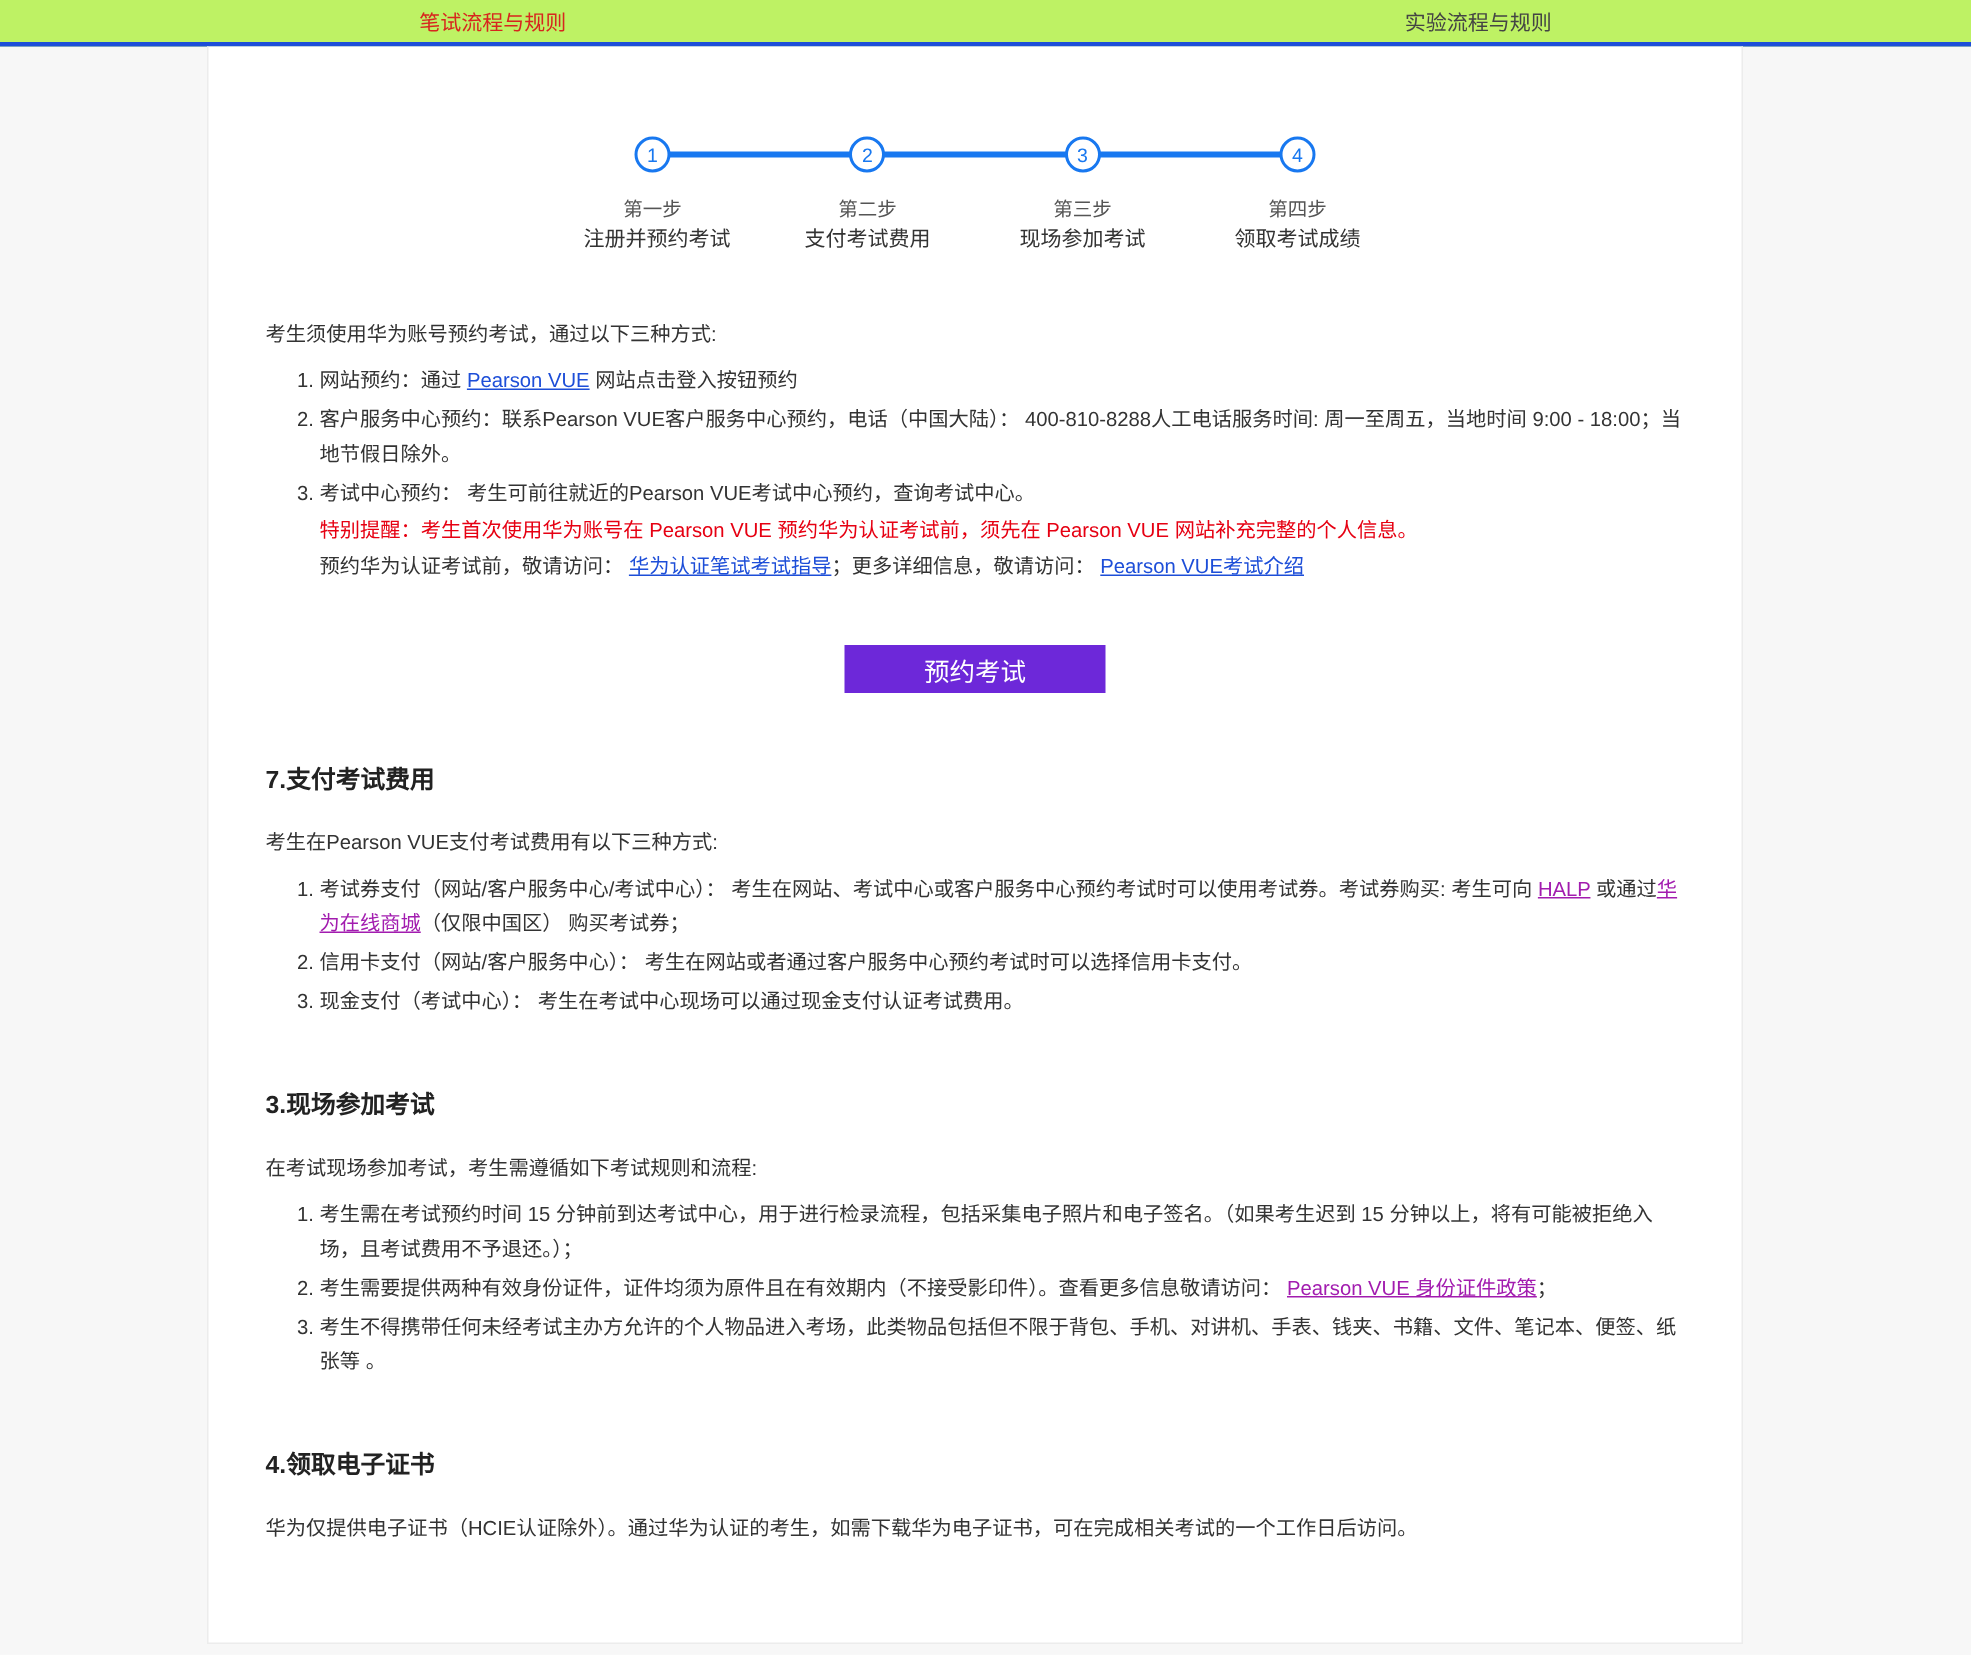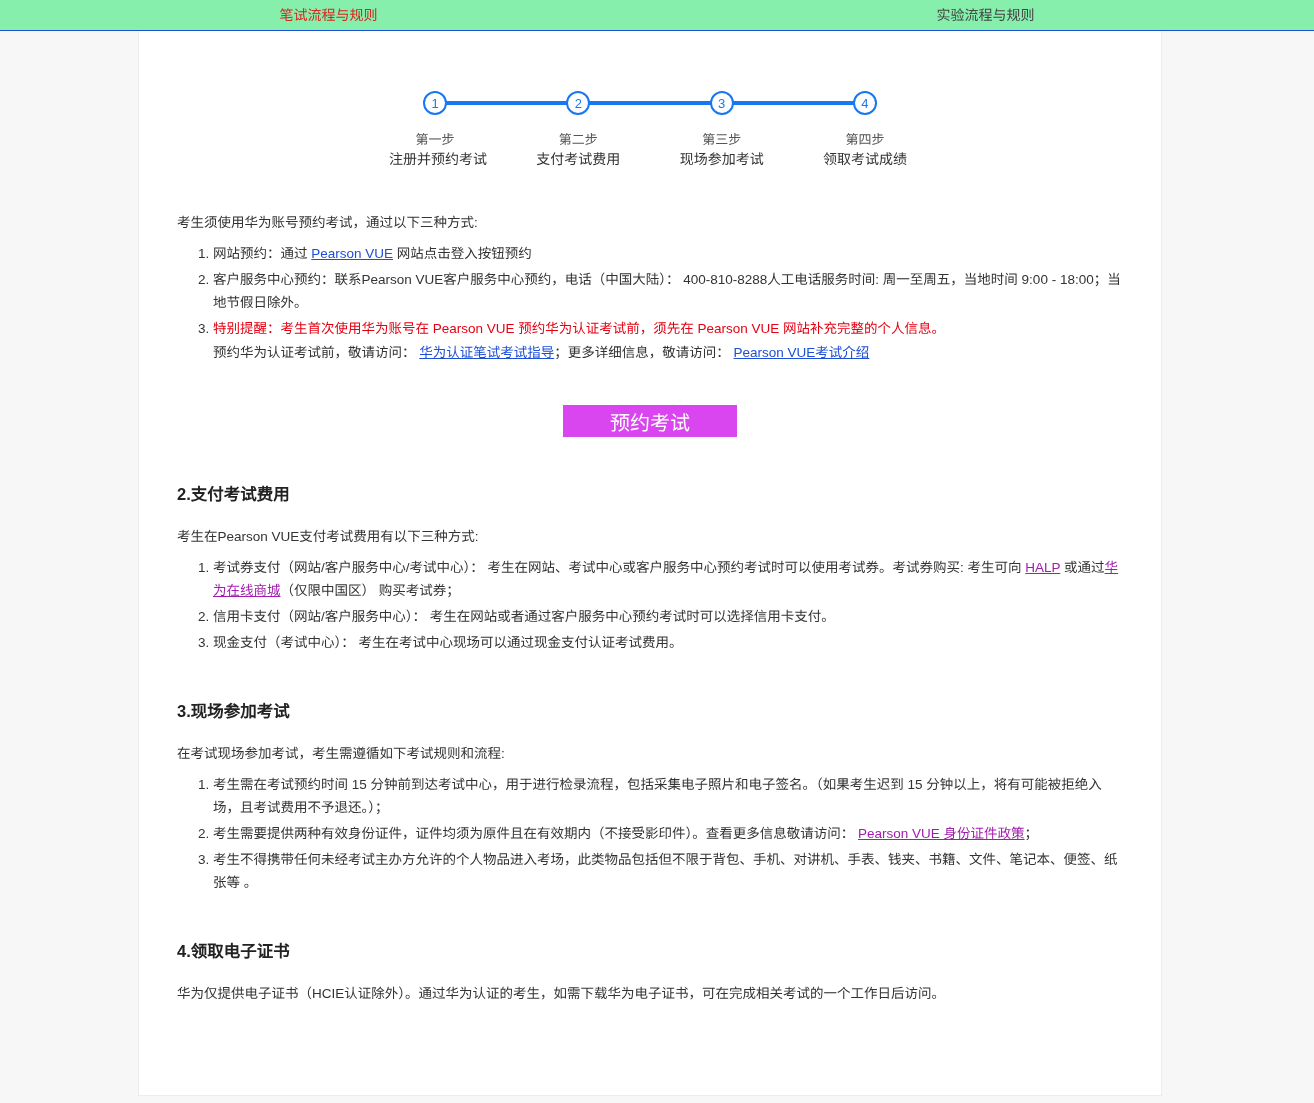--- a/index.html
+++ b/index.html
@@ -12,23 +12,23 @@
   .page {
     width: 1314px;
     min-height: 1103px;
     position: relative;
     background: #f7f7f7;
   }
   
   .tabbar {
     height: 31px;
     display: flex;
-    align-items: center;
-    background: #86efac;
-    border-bottom: 1px solid #1d4ed8;
+    align-items: flex-start;
+    background: #bef264;
+    border-bottom: 3px solid #1d4ed8;
   }
   .tab {
     flex: 1;
     text-align: center;
     font-size: 14px;
     line-height: 31px;
     color: #444;
     cursor: pointer;
     user-select: none;
   }
@@ -141,23 +141,23 @@
     cursor: pointer;
   }
   a.link-red {
     color: #a21caf;
     text-decoration: underline;
     cursor: pointer;
   }
   .btn-wrap { text-align: center; }
   .btn {
     display: inline-block;
-    background: #d946ef;
+    background: #6d28d9;
     color: #ffffff;
-    font-size: 20px;
+    font-size: 17px;
     border: none;
     cursor: pointer;
     font-family: Liberation Sans, sans-serif;
   }
   #btn-book { width: 174px; height: 32px; margin-top: 38px; }
 </style>
 </head>
 <body>
 
 <div class="page">
@@ -197,29 +197,30 @@
 
     <div class="content">
 
       <p class="para">考生须使用华为账号预约考试，通过以下三种方式:</p>
       <ol class="list">
         <li>
           <span>网站预约：通过 </span><a class="link">Pearson VUE</a><span> 网站点击登入按钮预约</span>
         </li>
         <li>客户服务中心预约：联系Pearson VUE客户服务中心预约，电话（中国大陆）： 400-810-8288人工电话服务时间: 周一至周五，当地时间 9:00 - 18:00；当地节假日除外。</li>
         <li>
+          <span>考试中心预约： 考生可前往就近的Pearson VUE考试中心预约，查询考试中心。</span>
           <span class="note-red">特别提醒：考生首次使用华为账号在 Pearson VUE 预约华为认证考试前，须先在 Pearson VUE 网站补充完整的个人信息。</span>
           <span class="sub-line"><span>预约华为认证考试前，敬请访问：</span> <a class="link">华为认证笔试考试指导</a><span>；更多详细信息，敬请访问：</span> <a class="link">Pearson VUE考试介绍</a></span>
         </li>
       </ol>
       <div class="btn-wrap">
         <button class="btn" id="btn-book">预约考试</button>
       </div>
 
-      <h2 class="section-title">2.支付考试费用</h2>
+      <h2 class="section-title">7.支付考试费用</h2>
       <p class="para">考生在Pearson VUE支付考试费用有以下三种方式:</p>
       <ol class="list">
         <li>
           <span>考试券支付（网站/客户服务中心/考试中心）： 考生在网站、考试中心或客户服务中心预约考试时可以使用考试券。考试券购买: 考生可向 </span><a class="link-red">HALP</a><span> 或通过</span><a class="link-red">华为在线商城</a><span>（仅限中国区） 购买考试券；</span>
         </li>
         <li>信用卡支付（网站/客户服务中心）： 考生在网站或者通过客户服务中心预约考试时可以选择信用卡支付。</li>
         <li>现金支付（考试中心）： 考生在考试中心现场可以通过现金支付认证考试费用。</li>
       </ol>
 
       <h2 class="section-title">3.现场参加考试</h2>

